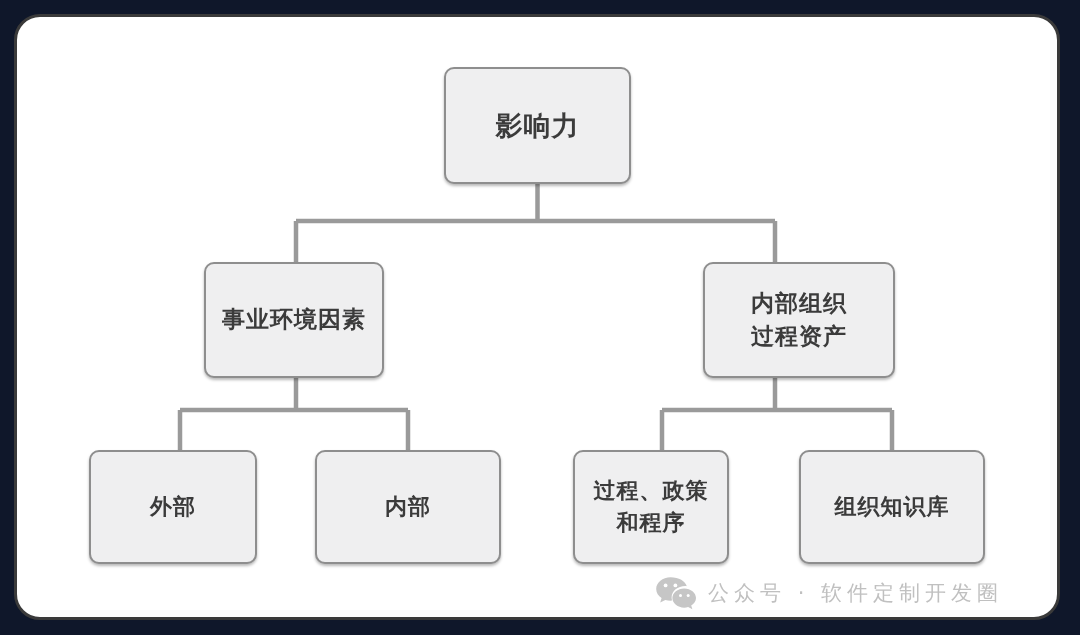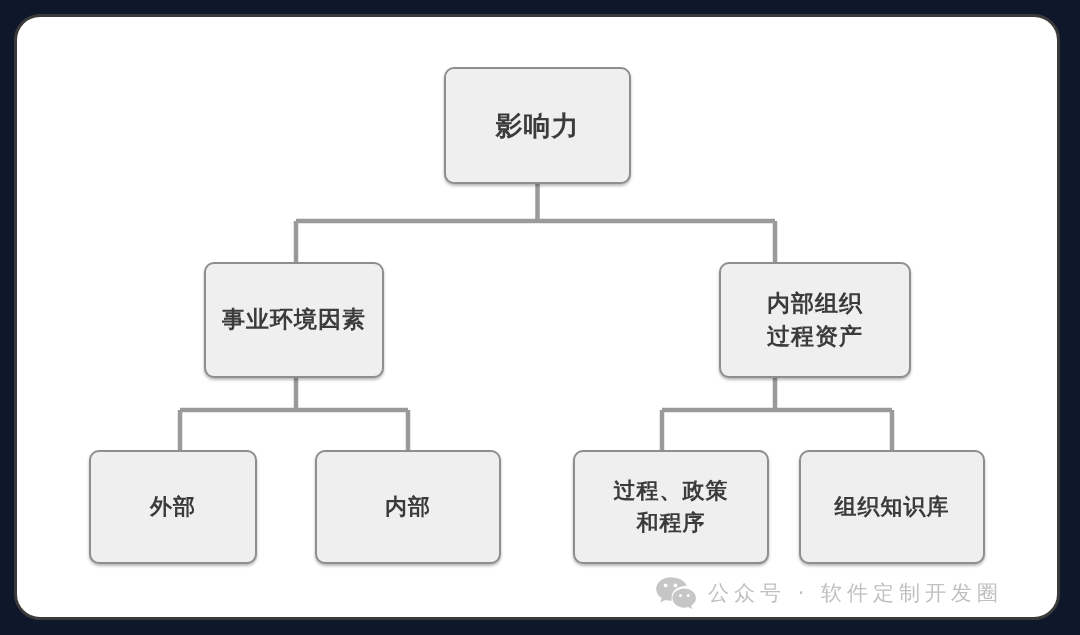--- a/index.html
+++ b/index.html
@@ -74,31 +74,31 @@
     font-weight: 700;
   }
 
   .node-l2 {
     top: 262px;
     height: 116px;
     font-size: 23px;
     font-weight: 700;
   }
   .node-l2.left  { left: 204px;  width: 180px; }
-  .node-l2.right { left: 719px;  width: 192px; text-align: center; }
+  .node-l2.right { left: 703px;  width: 192px; text-align: center; }
 
   .node-leaf {
     top: 450px;
     height: 114px;
     font-size: 22px;
     font-weight: 700;
   }
   .leaf-a { left: 89px;  width: 168px; }
   .leaf-b { left: 315px; width: 186px; }
-  .leaf-c { left: 573px; width: 196px; }
+  .leaf-c { left: 573px; width: 156px; }
   .leaf-d { left: 799px; width: 186px; }
 
   
   .watermark {
     position: absolute;
     left: 655px;
     top: 570px;
     height: 46px;
     display: flex;
     align-items: center;

